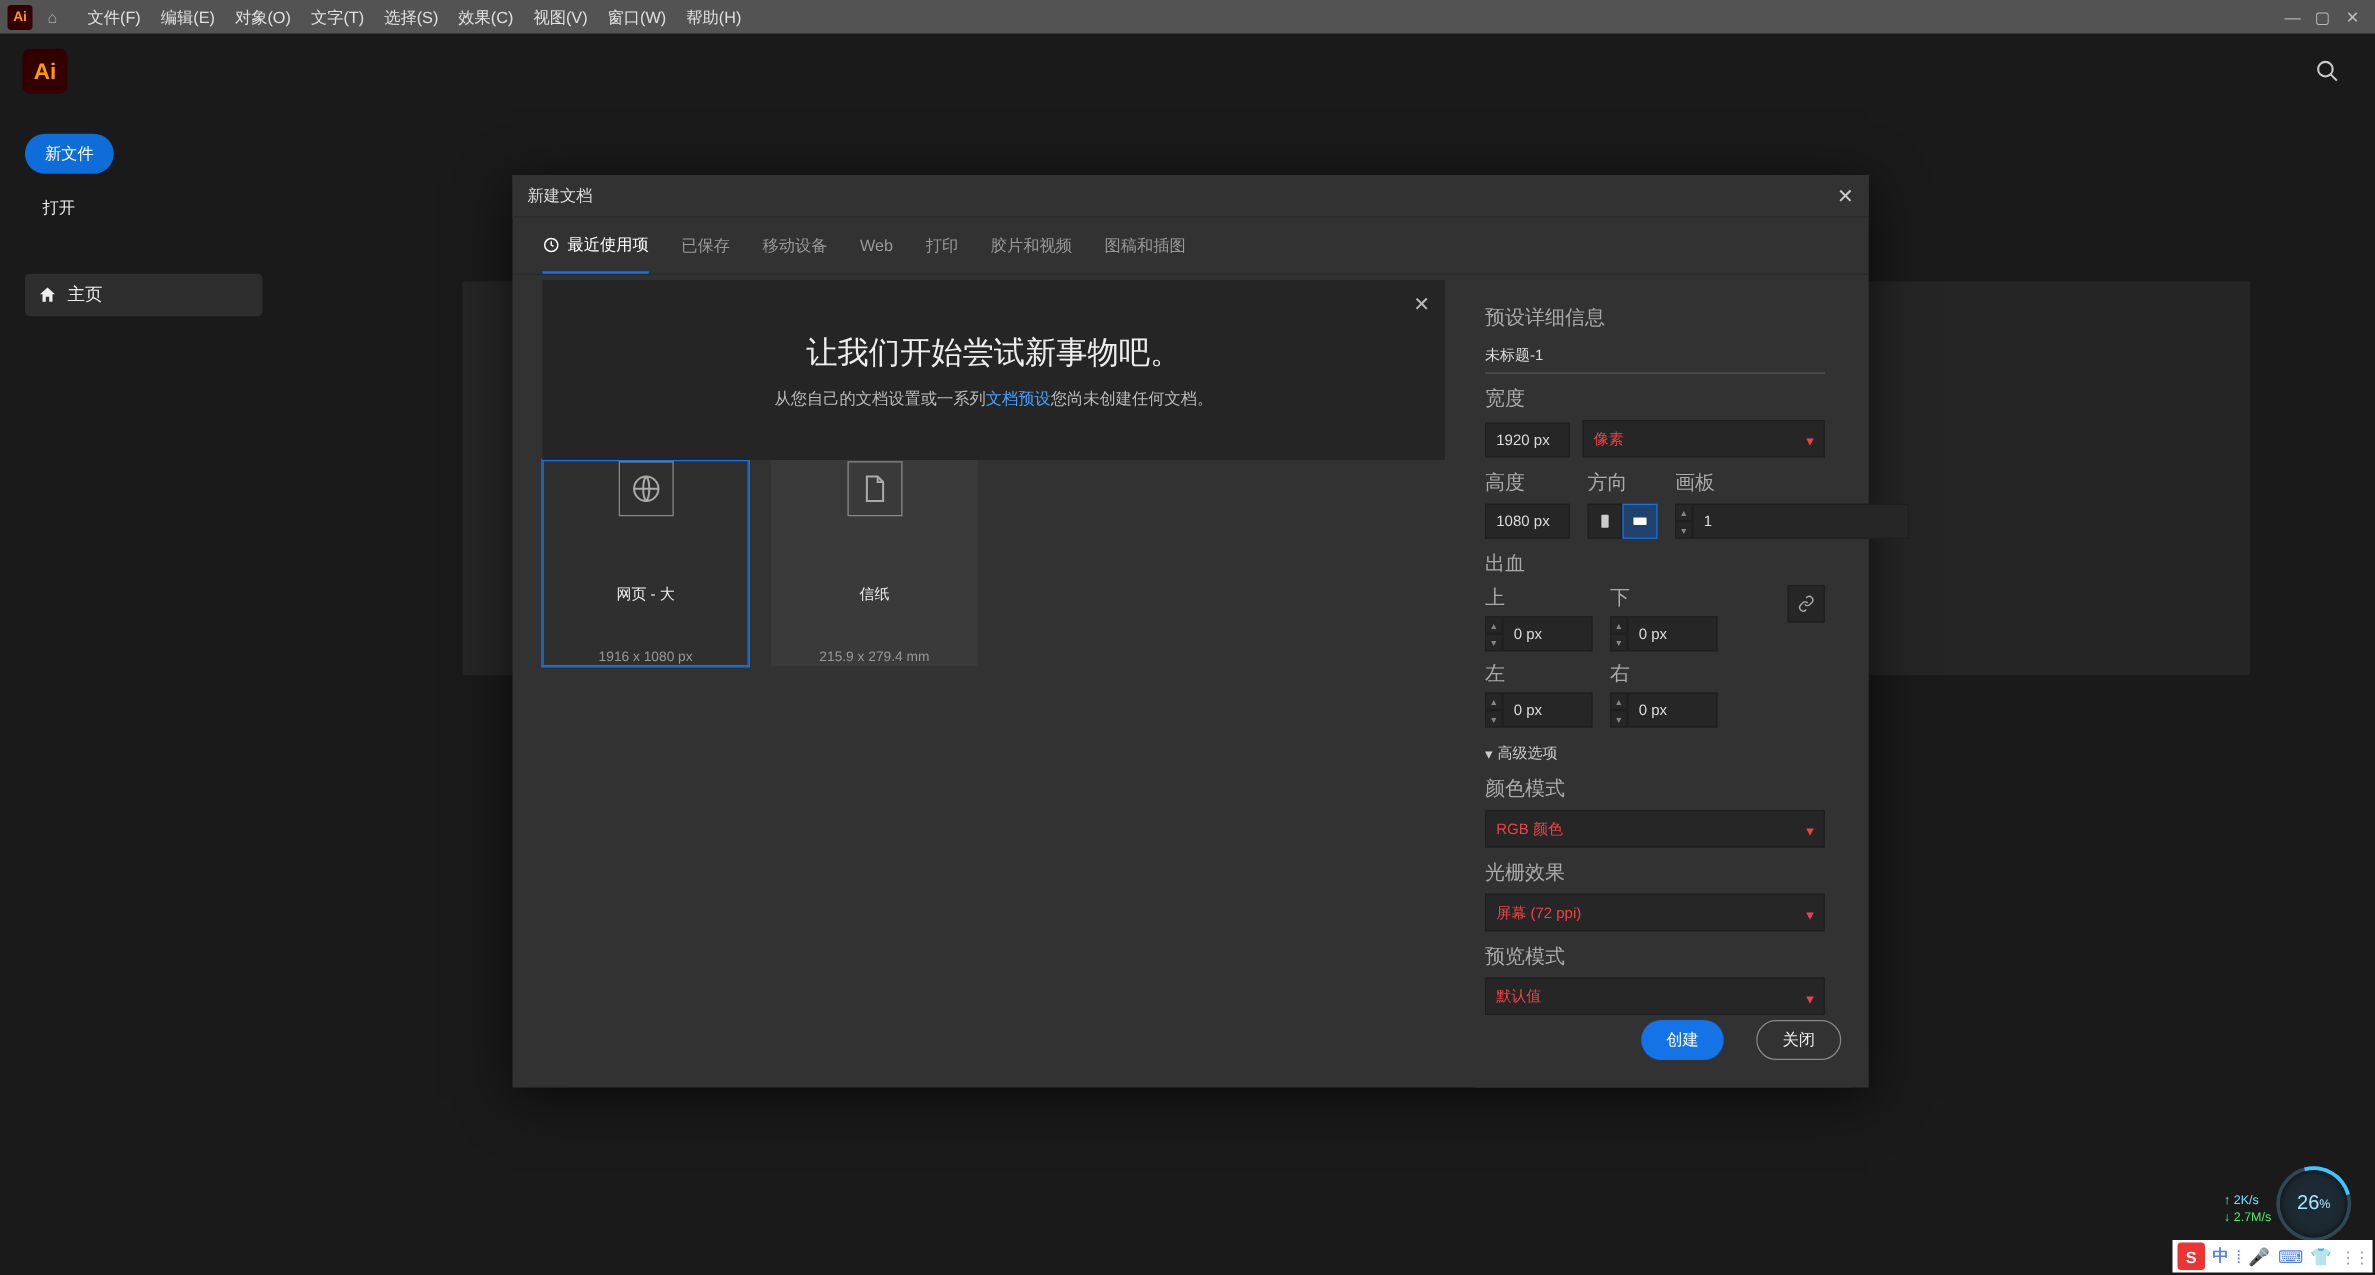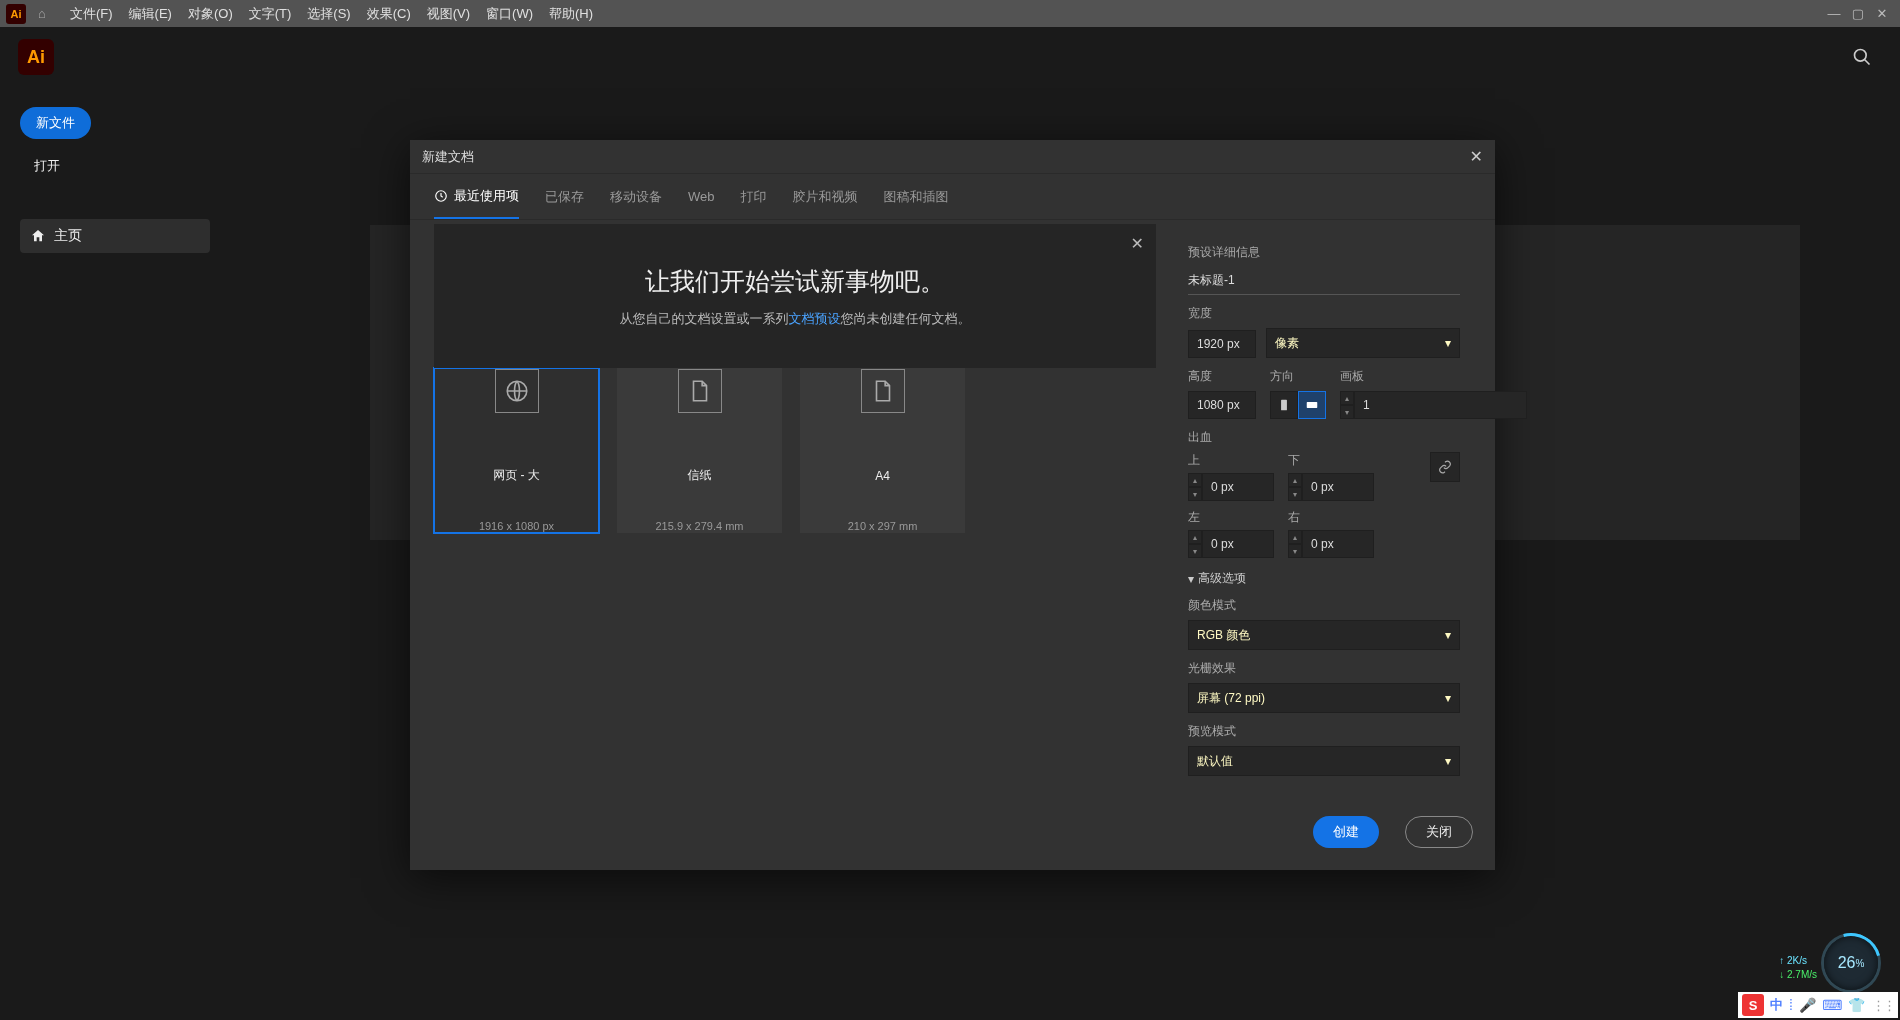--- a/index.html
+++ b/index.html
@@ -50,24 +50,24 @@
 
 
 .cards { display: flex; gap: 18px; }
 .card { width: 165px; height: 165px; background: #3a3a3a; border: 1px solid #3a3a3a; display: flex; flex-direction: column; align-items: center; justify-content: space-between; cursor: pointer; }
 .card.selected { border: 1px solid #1473e6; background: #2f2f2f; outline: 1px solid #1473e6; }
 .card .thumb { width: 44px; height: 44px; border: 1px solid #888; display: flex; align-items: center; justify-content: center; margin-bottom: 24px; color: #aaa; font-size: 20px; }
 .card .title { color: #eee; font-size: 12px; margin-bottom: 6px; }
 .card .dims { color: #999; font-size: 11px; }
 
 
-.detail-label { color: #aaa; font-size: 12px; margin: 10px 0 6px 0; }
+.detail-label { color: #aaa; font-size: 16px; margin: 10px 0 6px 0; }
 .field-input { background: #262626; border: 1px solid #1f1f1f; color: #ddd; padding: 5px 8px; font-size: 12px; width: 68px; height: 28px; }
 .field-input.wide { width: 100%; }
-.select { background: #262626; border: 1px solid #1f1f1f; color: #fef9c3; padding: 5px 8px; font-size: 12px; height: 30px; display: flex; align-items: center; justify-content: space-between; cursor: pointer; }
+.select { background: #262626; border: 1px solid #1f1f1f; color: #ef4444; padding: 5px 8px; font-size: 12px; height: 30px; display: flex; align-items: flex-end; justify-content: space-between; cursor: pointer; }
 .row { display: flex; gap: 10px; align-items: flex-end; }
 .col { display: flex; flex-direction: column; }
 .orient-btn { width: 28px; height: 28px; background: #262626; border: 1px solid #1f1f1f; display: flex; align-items: center; justify-content: center; color: #ccc; cursor: pointer; }
 .orient-btn.active { background: #1f416b; border-color: #1473e6; }
 .stepper { width: 14px; height: 28px; display: flex; flex-direction: column; }
 .stepper div { flex: 1; background: #262626; border: 1px solid #1f1f1f; color: #888; font-size: 8px; display: flex; align-items: center; justify-content: center; cursor: pointer; }
 .stepper-input { display: flex; }
 .stepper-input .field-input { width: 72px; }
 .link-chain { width: 30px; height: 30px; background: #262626; border: 1px solid #1f1f1f; display: flex; align-items: center; justify-content: center; color: #aaa; cursor: pointer; margin-left: auto; }
 .collapser { display: flex; align-items: center; gap: 4px; color: #ccc; font-size: 12px; cursor: pointer; margin: 12px 0 4px 0; }
@@ -184,30 +184,20 @@
         <div class="card">
           <div class="thumb">
             <svg width="26" height="26" viewBox="0 0 24 24" fill="none" stroke="#aaa" stroke-width="1.5">
                 <path d="M14 3H6v18h12V7z"></path>
                 <path d="M14 3v4h4"></path>
               </svg>
           </div>
           <div class="title">信纸</div>
           <div class="dims">215.9 x 279.4 mm</div>
         </div>
-        <div class="card">
-          <div class="thumb">
-            <svg width="26" height="26" viewBox="0 0 24 24" fill="none" stroke="#aaa" stroke-width="1.5">
-                <path d="M14 3H6v18h12V7z"></path>
-                <path d="M14 3v4h4"></path>
-              </svg>
-          </div>
-          <div class="title">A4</div>
-          <div class="dims">210 x 297 mm</div>
-        </div>
       </div>
     </div>
 
     <div class="dlg-right">
       <div class="detail-label">预设详细信息</div>
       <input class="field-input wide" style="background: transparent; border-top: none; border-right: none; border-left: none; border-image: initial; border-bottom: 1px solid rgb(85, 85, 85); padding-left: 0px;" value="未标题-1">
 
       <div class="detail-label">宽度</div>
       <div class="row">
         <input class="field-input" value="1920 px" style="">

